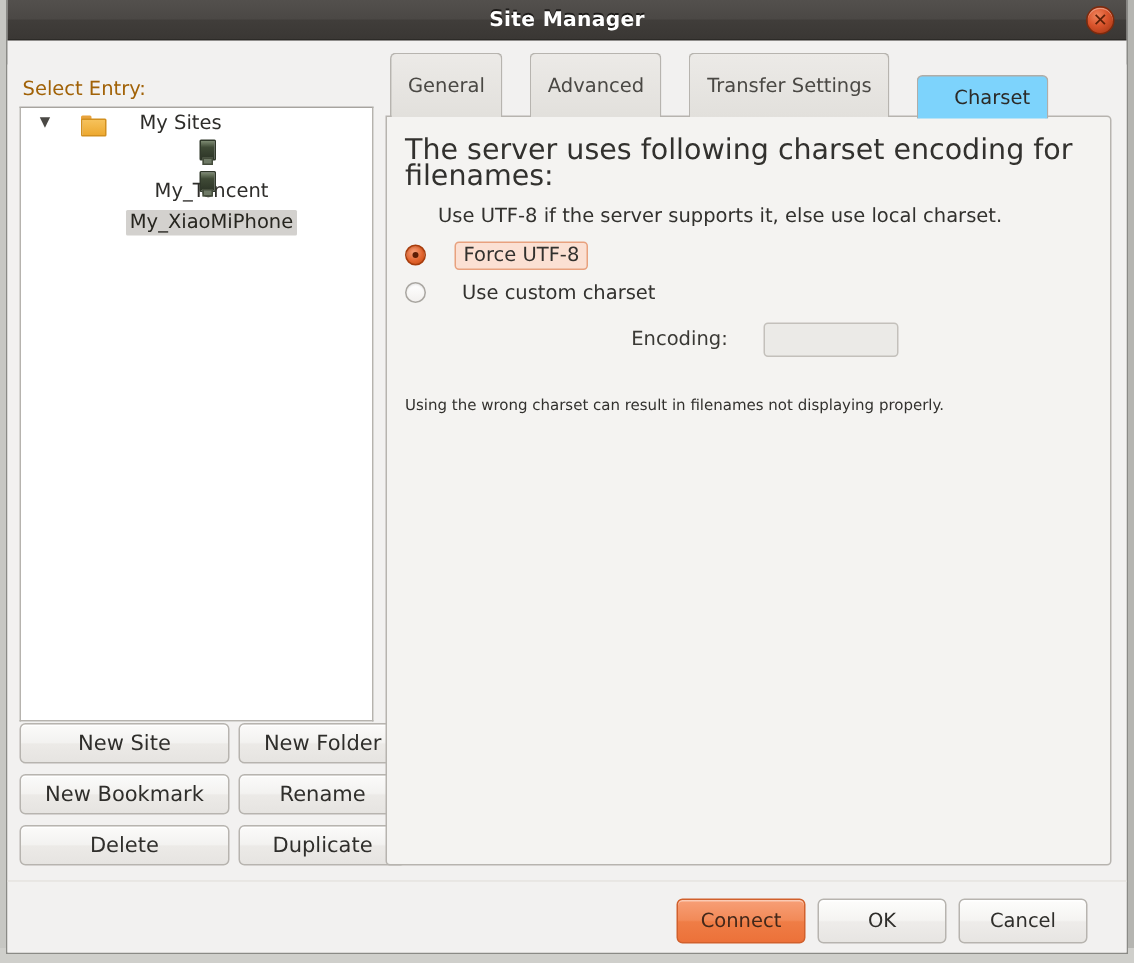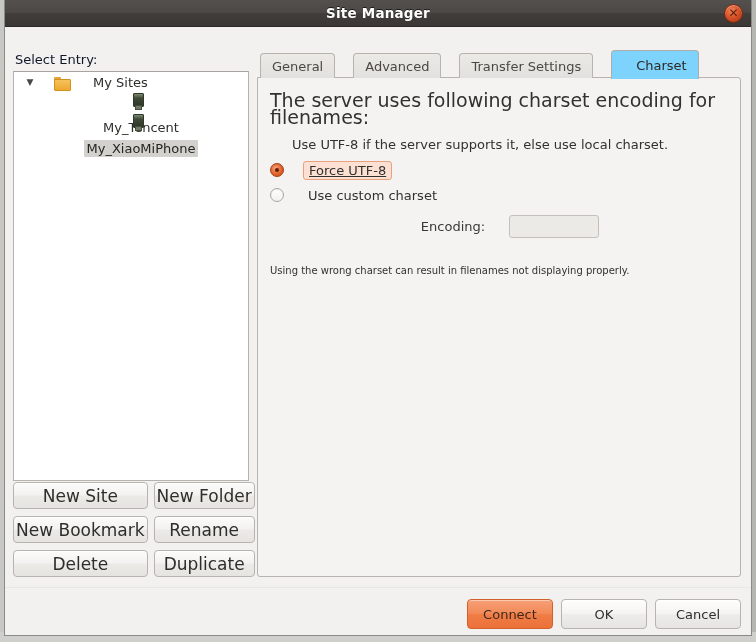--- a/index.html
+++ b/index.html
@@ -57,21 +57,21 @@
     flex: 1 1 auto;
     position: relative;
     background: #f2f1f0;
   }
 
   
   #left-pane {
     position: absolute; left: 8px; top: 6px; width: 236px; bottom: 58px;
   }
   #select-entry-label {
-    font-size: 13px; color: #0f172a;
+    font-size: 13px; color: #a16207;
     margin: 3px 0 5px 2px; line-height: 16px;
   }
   #tree-view {
     position: absolute; left: 0; right: 0; top: 22px; bottom: 96px;
     background: #ffffff;
     border: 1px solid #b6b3ae;
     border-top-color: #a7a49f;
     overflow: hidden;
   }
   .tree-row {
@@ -124,42 +124,42 @@
 
   
   #left-buttons {
     position: absolute; left: 0; right: 0; bottom: 0;
     display: grid; grid-template-columns: 1fr 1fr;
     gap: 7px 6px;
   }
   .btn {
     height: 27px;
     font-family: "DejaVu Sans", "Liberation Sans", sans-serif;
-    font-size: 17px; color: #2f2e2b;
+    font-size: 14px; color: #2f2e2b;
     background: linear-gradient(to bottom, #fbfbfa 0%, #f3f2f0 48%, #eceae7 52%, #e6e4e1 100%);
     border: 1px solid #b7b4af;
     border-radius: 4px;
     box-shadow: inset 0 1px 0 #ffffff;
     cursor: pointer;
-    padding: 0 2px;
+    padding: 0 16px;
     white-space: nowrap;
     display: flex; align-items: center; justify-content: center;
   }
 
   
   #right-pane {
     position: absolute; left: 252px; right: 10px; top: 6px; bottom: 58px;
   }
   #tab-strip {
     display: flex; align-items: flex-end;
     height: 29px; position: relative; z-index: 2;
     padding-left: 3px;
   }
   .tab {
-    height: 25px;
+    height: 43px;
     padding: 0 11px;
     display: flex; align-items: center;
     font-size: 13px; color: #4a4844;
     background: linear-gradient(to bottom, #eceae7, #e2e0dc);
     border: 1px solid #b7b4af;
     border-bottom: none;
     border-radius: 4px 4px 0 0;
     margin-right: 2px;
     cursor: pointer;
   }
@@ -203,21 +203,21 @@
   .radio.checked::after {
     content: ""; position: absolute; left: 4px; top: 4px;
     width: 4px; height: 4px; border-radius: 50%;
     background: #5d1e05;
   }
   .radio-label { font-size: 13px; color: #32312e; }
   .radio-label.focused {
     background: #fbe0d3;
     border: 1px solid #e8a17e;
     border-radius: 3px;
-    padding: 1px 5px; margin: -1px -5px; text-decoration: underline;
+    padding: 1px 5px; margin: -1px -5px;
   }
   #autodetect-hint {
     font-size: 13px; color: #32312e;
     margin: 2px 0 5px 22px; line-height: 18px;
   }
   #encoding-row {
     display: flex; align-items: center;
     margin: 9px 0 0 22px;
     justify-content: center;
   }
@@ -236,21 +236,21 @@
     margin: 24px 0 0 0; line-height: 17px;
   }
 
   
   #action-separator {
     position: absolute; left: 0; right: 0; bottom: 47px;
     height: 1px; background: #d9d7d3;
     border-top: 1px solid #e9e7e4;
   }
   #action-bar {
-    position: absolute; right: 10px; bottom: 6px;
+    position: absolute; right: 26px; bottom: 6px;
     display: flex; gap: 8px; text-align: center;
   }
   .action-btn {
     min-width: 86px; height: 30px;
     font-size: 13px;
     font-family: "DejaVu Sans", "Liberation Sans", sans-serif;
     color: #2f2e2b;
     background: linear-gradient(to bottom, #fdfdfc 0%, #f5f4f2 48%, #eeecea 52%, #e7e5e2 100%);
     border: 1px solid #b7b4af;
     border-radius: 4px;

